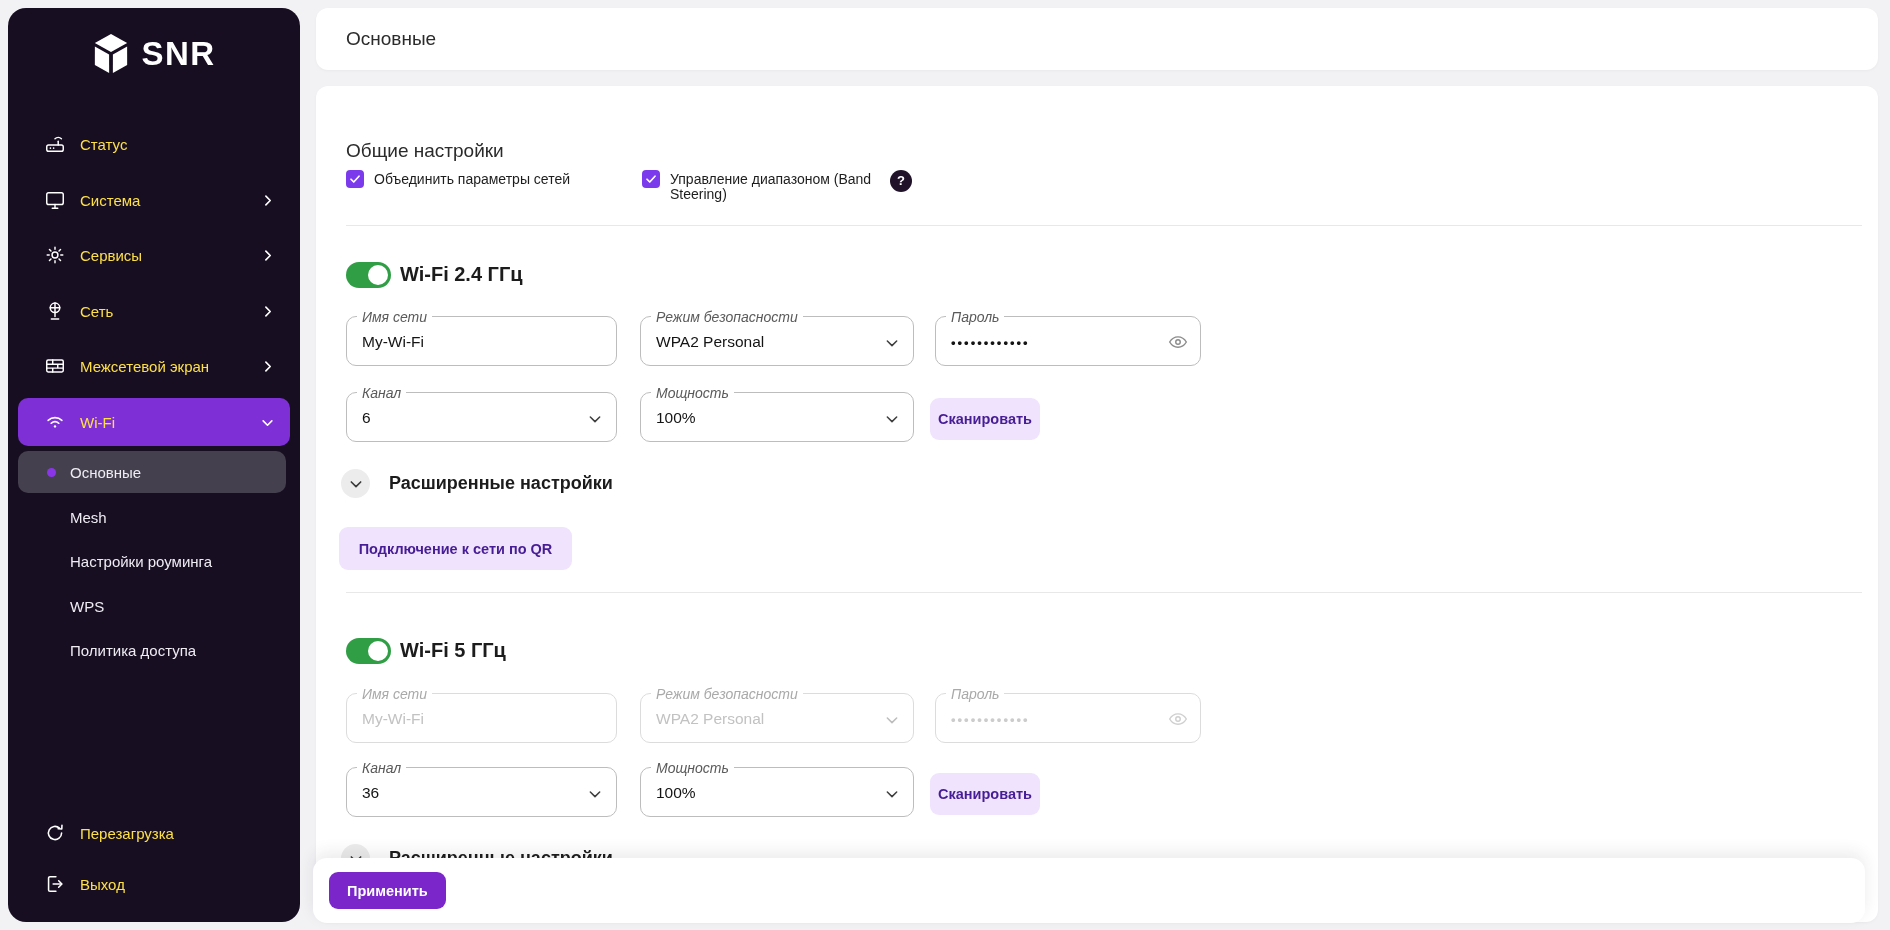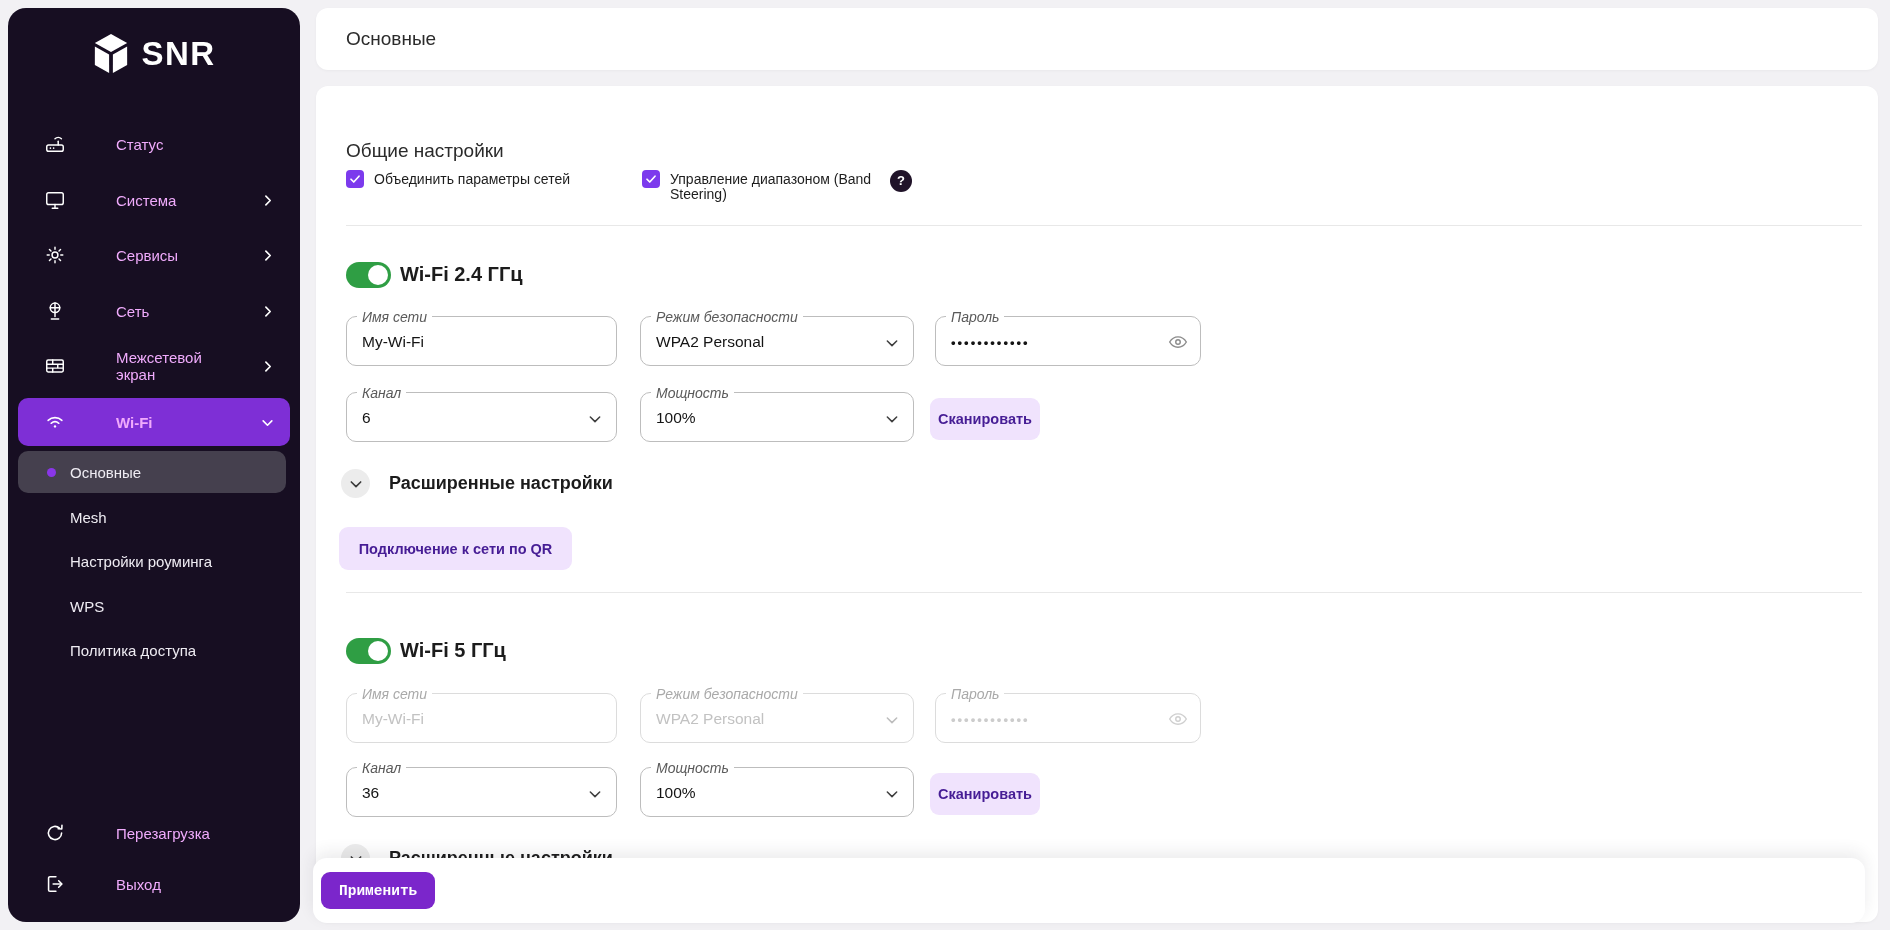--- a/index.html
+++ b/index.html
@@ -7,24 +7,24 @@
   body { font-family:"Liberation Sans", sans-serif; background:#f2f1f4; position:relative; overflow:hidden; }
 
   
   .sidebar { position:absolute; left:8px; top:8px; width:292px; height:914px;
              background:#170e22; border-radius:18px; color:#f3f1f6; }
   .logo-row { position:absolute; top:25px; left:0; right:0; display:flex;
               align-items:center; justify-content:center; gap:11px; }
   .logo-text { font-size:33px; font-weight:800; letter-spacing:1.5px; color:#ffffff; }
   .nav-item { position:absolute; left:10px; width:272px; height:44px; display:flex;
               align-items:center; padding:0 16px 0 26px; border-radius:10px;
-              font-size:15px; color:#f0abfc; cursor:pointer;gap:36px; }
+              font-size:15px; color:#fde047; cursor:pointer; }
   .nav-item .ico { width:22px; height:22px; margin-right:14px; flex:0 0 auto; display:flex; }
   .nav-item .chev { margin-left:auto; display:flex; }
-  .nav-item.active { background:#7e2fd6; font-weight:700; height:48px;text-align:center; }
+  .nav-item.active { background:#7e2fd6; font-weight:400; height:48px;text-align:center; }
   .sub-item { position:absolute; left:10px; width:268px; height:42px; display:flex;
               align-items:center; padding-left:52px; border-radius:10px; font-size:15px;
               color:#efecf3; cursor:pointer; }
   .sub-item.selected { background:#45404e; }
   .sub-dot { position:absolute; left:29px; top:17px; width:9px; height:9px;
              border-radius:50%; background:#8a36e8; }
 
   
   .header-card { position:absolute; left:316px; top:8px; width:1562px; height:62px;
                  background:#fff; border-radius:12px; box-shadow:0 1px 3px rgba(0,0,0,.04); }
@@ -64,23 +64,23 @@
   .btn-soft { position:absolute; background:#f0e3fd; color:#461d95; font-weight:700; font-size:14.5px;
               border:none; border-radius:9px; cursor:pointer; display:flex; align-items:center;
               justify-content:center; font-family:inherit; }
   .adv-circle { position:absolute; width:29px; height:29px; border-radius:50%; background:#ececec;
                 display:flex; align-items:center; justify-content:center; cursor:pointer; }
   .adv-label { position:absolute; left:73px; font-size:18px; font-weight:700; color:#1c1c1c; line-height:21px; }
 
   
   .footer { position:absolute; left:313px; top:858px; width:1552px; height:65px; background:#fff;
             border-radius:14px; box-shadow:0 -6px 16px rgba(40,40,60,.09); z-index:5; }
-  .apply-btn { position:absolute; left:8px; top:14px; height:37px; padding:0 18px;
+  .apply-btn { position:absolute; left:16px; top:14px; height:37px; padding:0 18px;
                background:#7b26cb; color:#fff; border:none; border-radius:9px;
-               font-size:14.5px; font-weight:600; font-family:Liberation Mono, monospace; cursor:pointer; }
+               font-size:14.5px; font-weight:600; font-family:Liberation Sans, sans-serif; cursor:pointer; }
 
   svg { display:block; }
 </style>
 </head>
 <body>
 
 <aside class="sidebar">
   <div class="logo-row">
     <span>
       <svg width="38" height="42" viewBox="0 0 40 44" fill="#ffffff">

